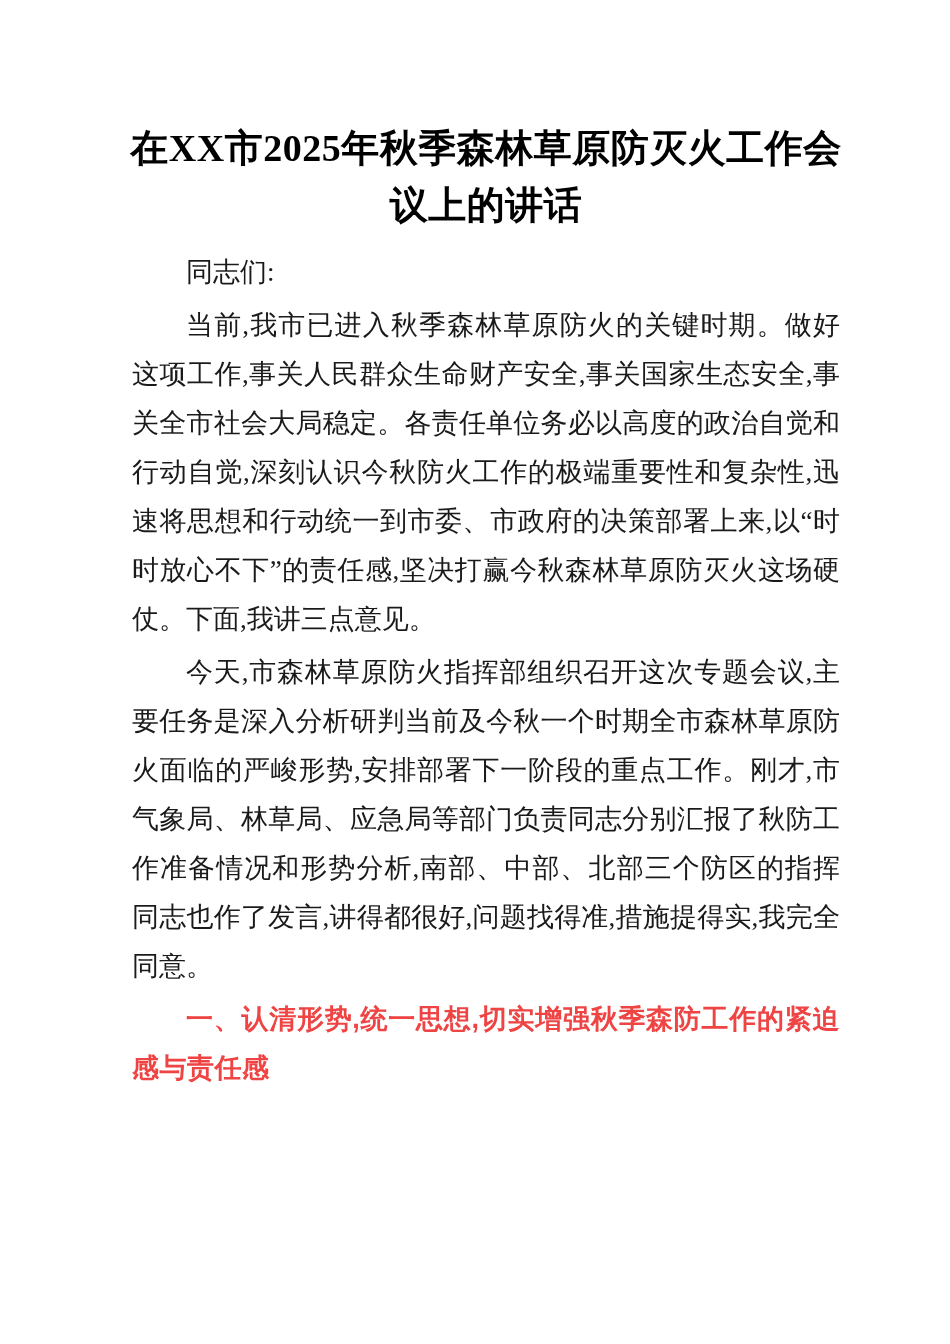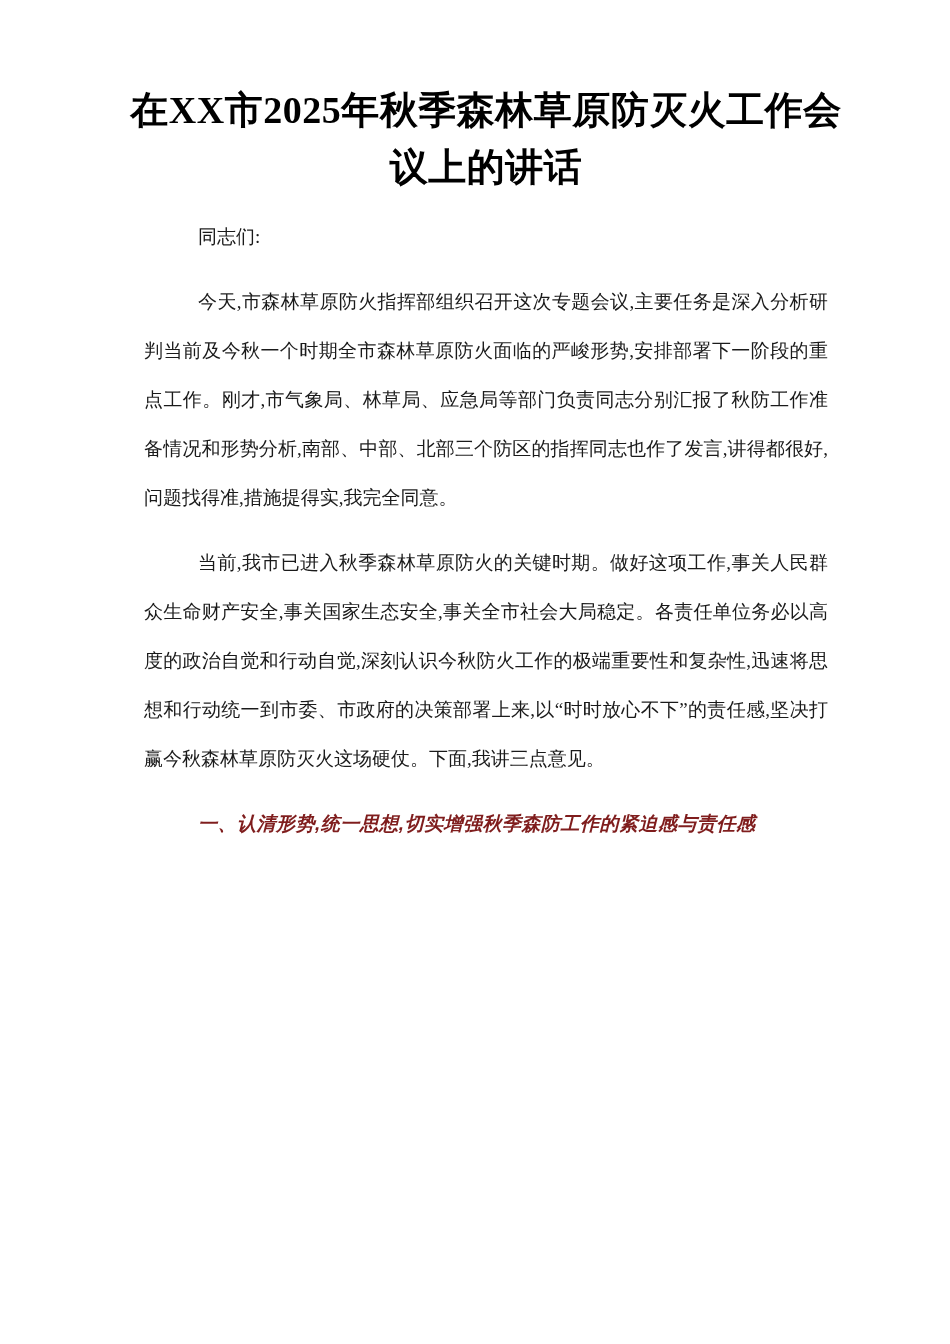--- a/index.html
+++ b/index.html
@@ -10,59 +10,58 @@
   body {
     width: 950px;
     height: 1344px;
     overflow: hidden;
     font-family: "Liberation Serif", "DejaVu Serif", serif;
   }
   .page {
     box-sizing: border-box;
     width: 950px;
     height: 1148px;
-    padding: 82px 106px 0 128px;
+    padding: 120px 106px 0 128px;
     background: #ffffff;
   }
   .doc-title {
     margin: 0 0 14px 0;
     color: #000000;
     font-family: "Liberation Serif", "DejaVu Serif", serif;
     font-weight: bold;
     font-size: 38px;
     line-height: 57px;
     text-align: center;
     letter-spacing: 0.5px;
   }
   .para {
-    margin: 16px;
+    margin: 4px;
     color: #1a1a1a;
     font-family: "Liberation Serif", "DejaVu Serif", serif;
     font-weight: normal;
-    font-size: 19px;
+    font-size: 27px;
     line-height: 49px;
     text-align: justify;
     text-justify: inter-character;
     text-indent: 54px;
   }
   .para.heading {
-    color: #7f1d1d;
+    color: #ef4444;
     font-family: "Liberation Sans", "DejaVu Sans", sans-serif;
     font-weight: 900;
     letter-spacing: 0.5px;
-    font-style: italic;
   }
 </style>
 </head>
 <body>
 
 <div class="page">
   <h1 class="doc-title">在XX市2025年秋季森林草原防灭火工作会议上的讲话</h1>
 
   <p class="para">同志们:</p>
 
+  <p class="para">当前,我市已进入秋季森林草原防火的关键时期。做好这项工作,事关人民群众生命财产安全,事关国家生态安全,事关全市社会大局稳定。各责任单位务必以高度的政治自觉和行动自觉,深刻认识今秋防火工作的极端重要性和复杂性,迅速将思想和行动统一到市委、市政府的决策部署上来,以“时时放心不下”的责任感,坚决打赢今秋森林草原防灭火这场硬仗。下面,我讲三点意见。</p>
+
   <p class="para">今天,市森林草原防火指挥部组织召开这次专题会议,主要任务是深入分析研判当前及今秋一个时期全市森林草原防火面临的严峻形势,安排部署下一阶段的重点工作。刚才,市气象局、林草局、应急局等部门负责同志分别汇报了秋防工作准备情况和形势分析,南部、中部、北部三个防区的指挥同志也作了发言,讲得都很好,问题找得准,措施提得实,我完全同意。</p>
-
-  <p class="para">当前,我市已进入秋季森林草原防火的关键时期。做好这项工作,事关人民群众生命财产安全,事关国家生态安全,事关全市社会大局稳定。各责任单位务必以高度的政治自觉和行动自觉,深刻认识今秋防火工作的极端重要性和复杂性,迅速将思想和行动统一到市委、市政府的决策部署上来,以“时时放心不下”的责任感,坚决打赢今秋森林草原防灭火这场硬仗。下面,我讲三点意见。</p>
 
   <p class="para heading">一、认清形势,统一思想,切实增强秋季森防工作的紧迫感与责任感</p>
 
 </div>
 
 </body></html>

